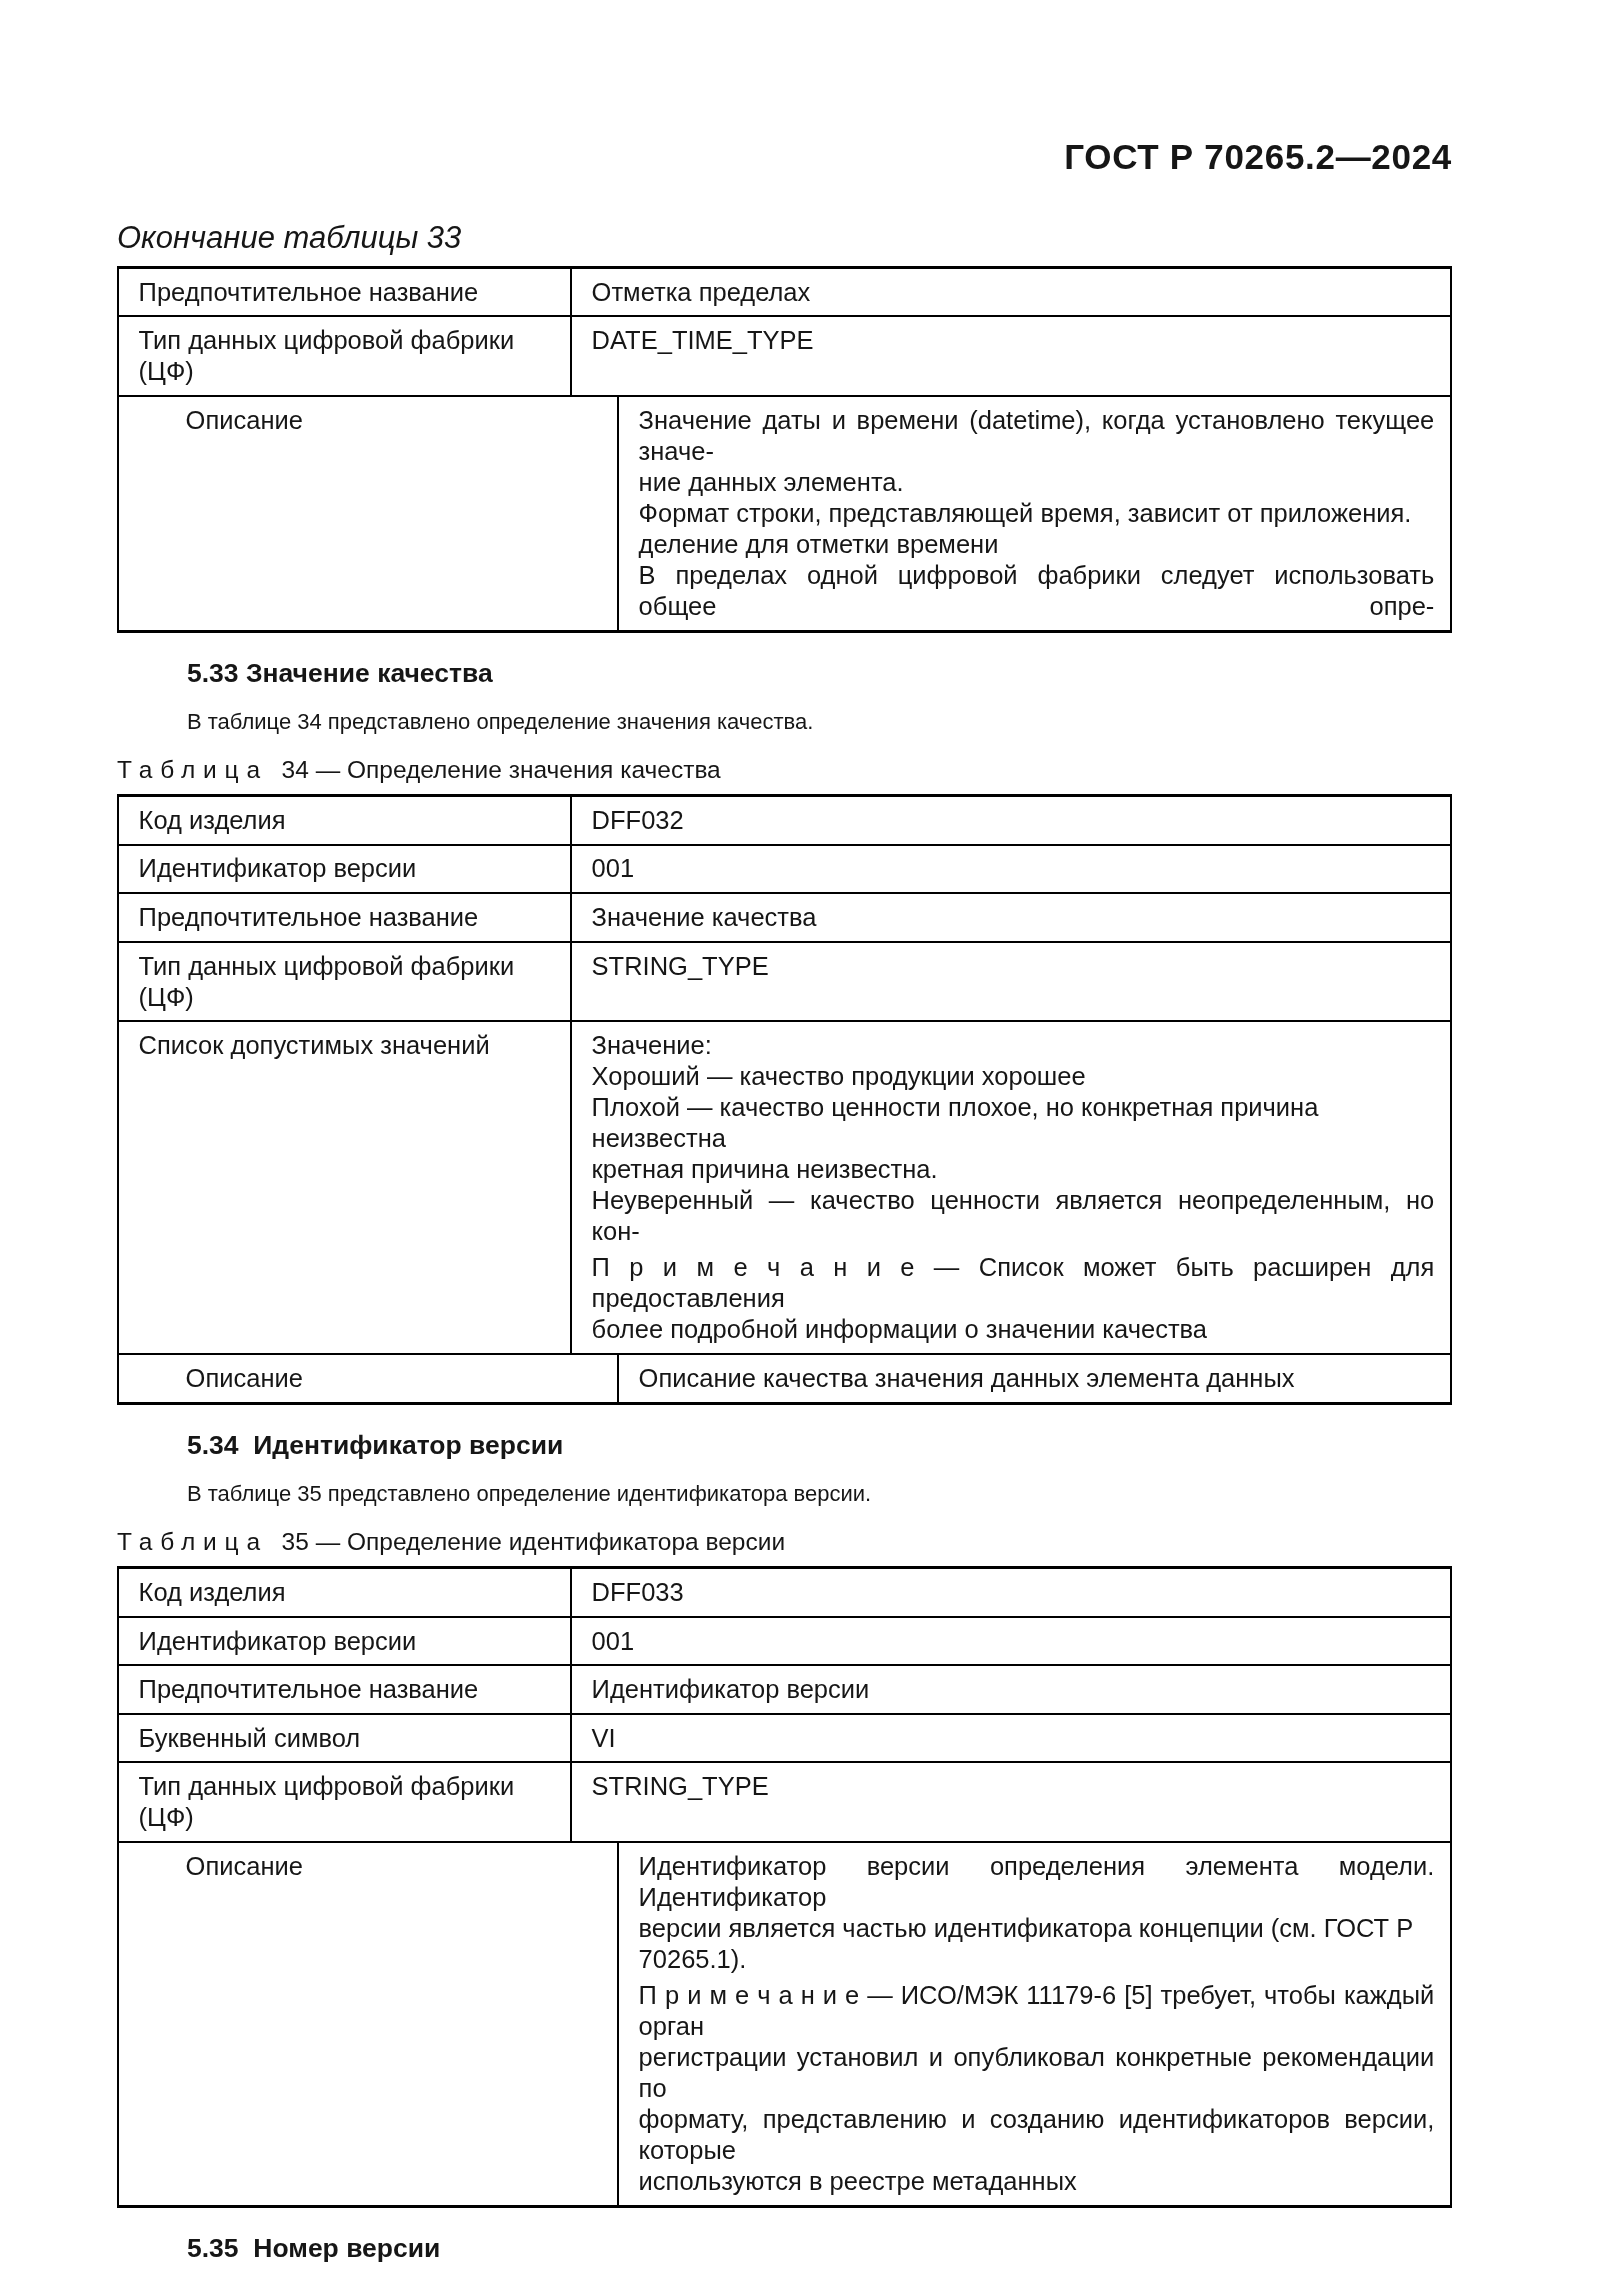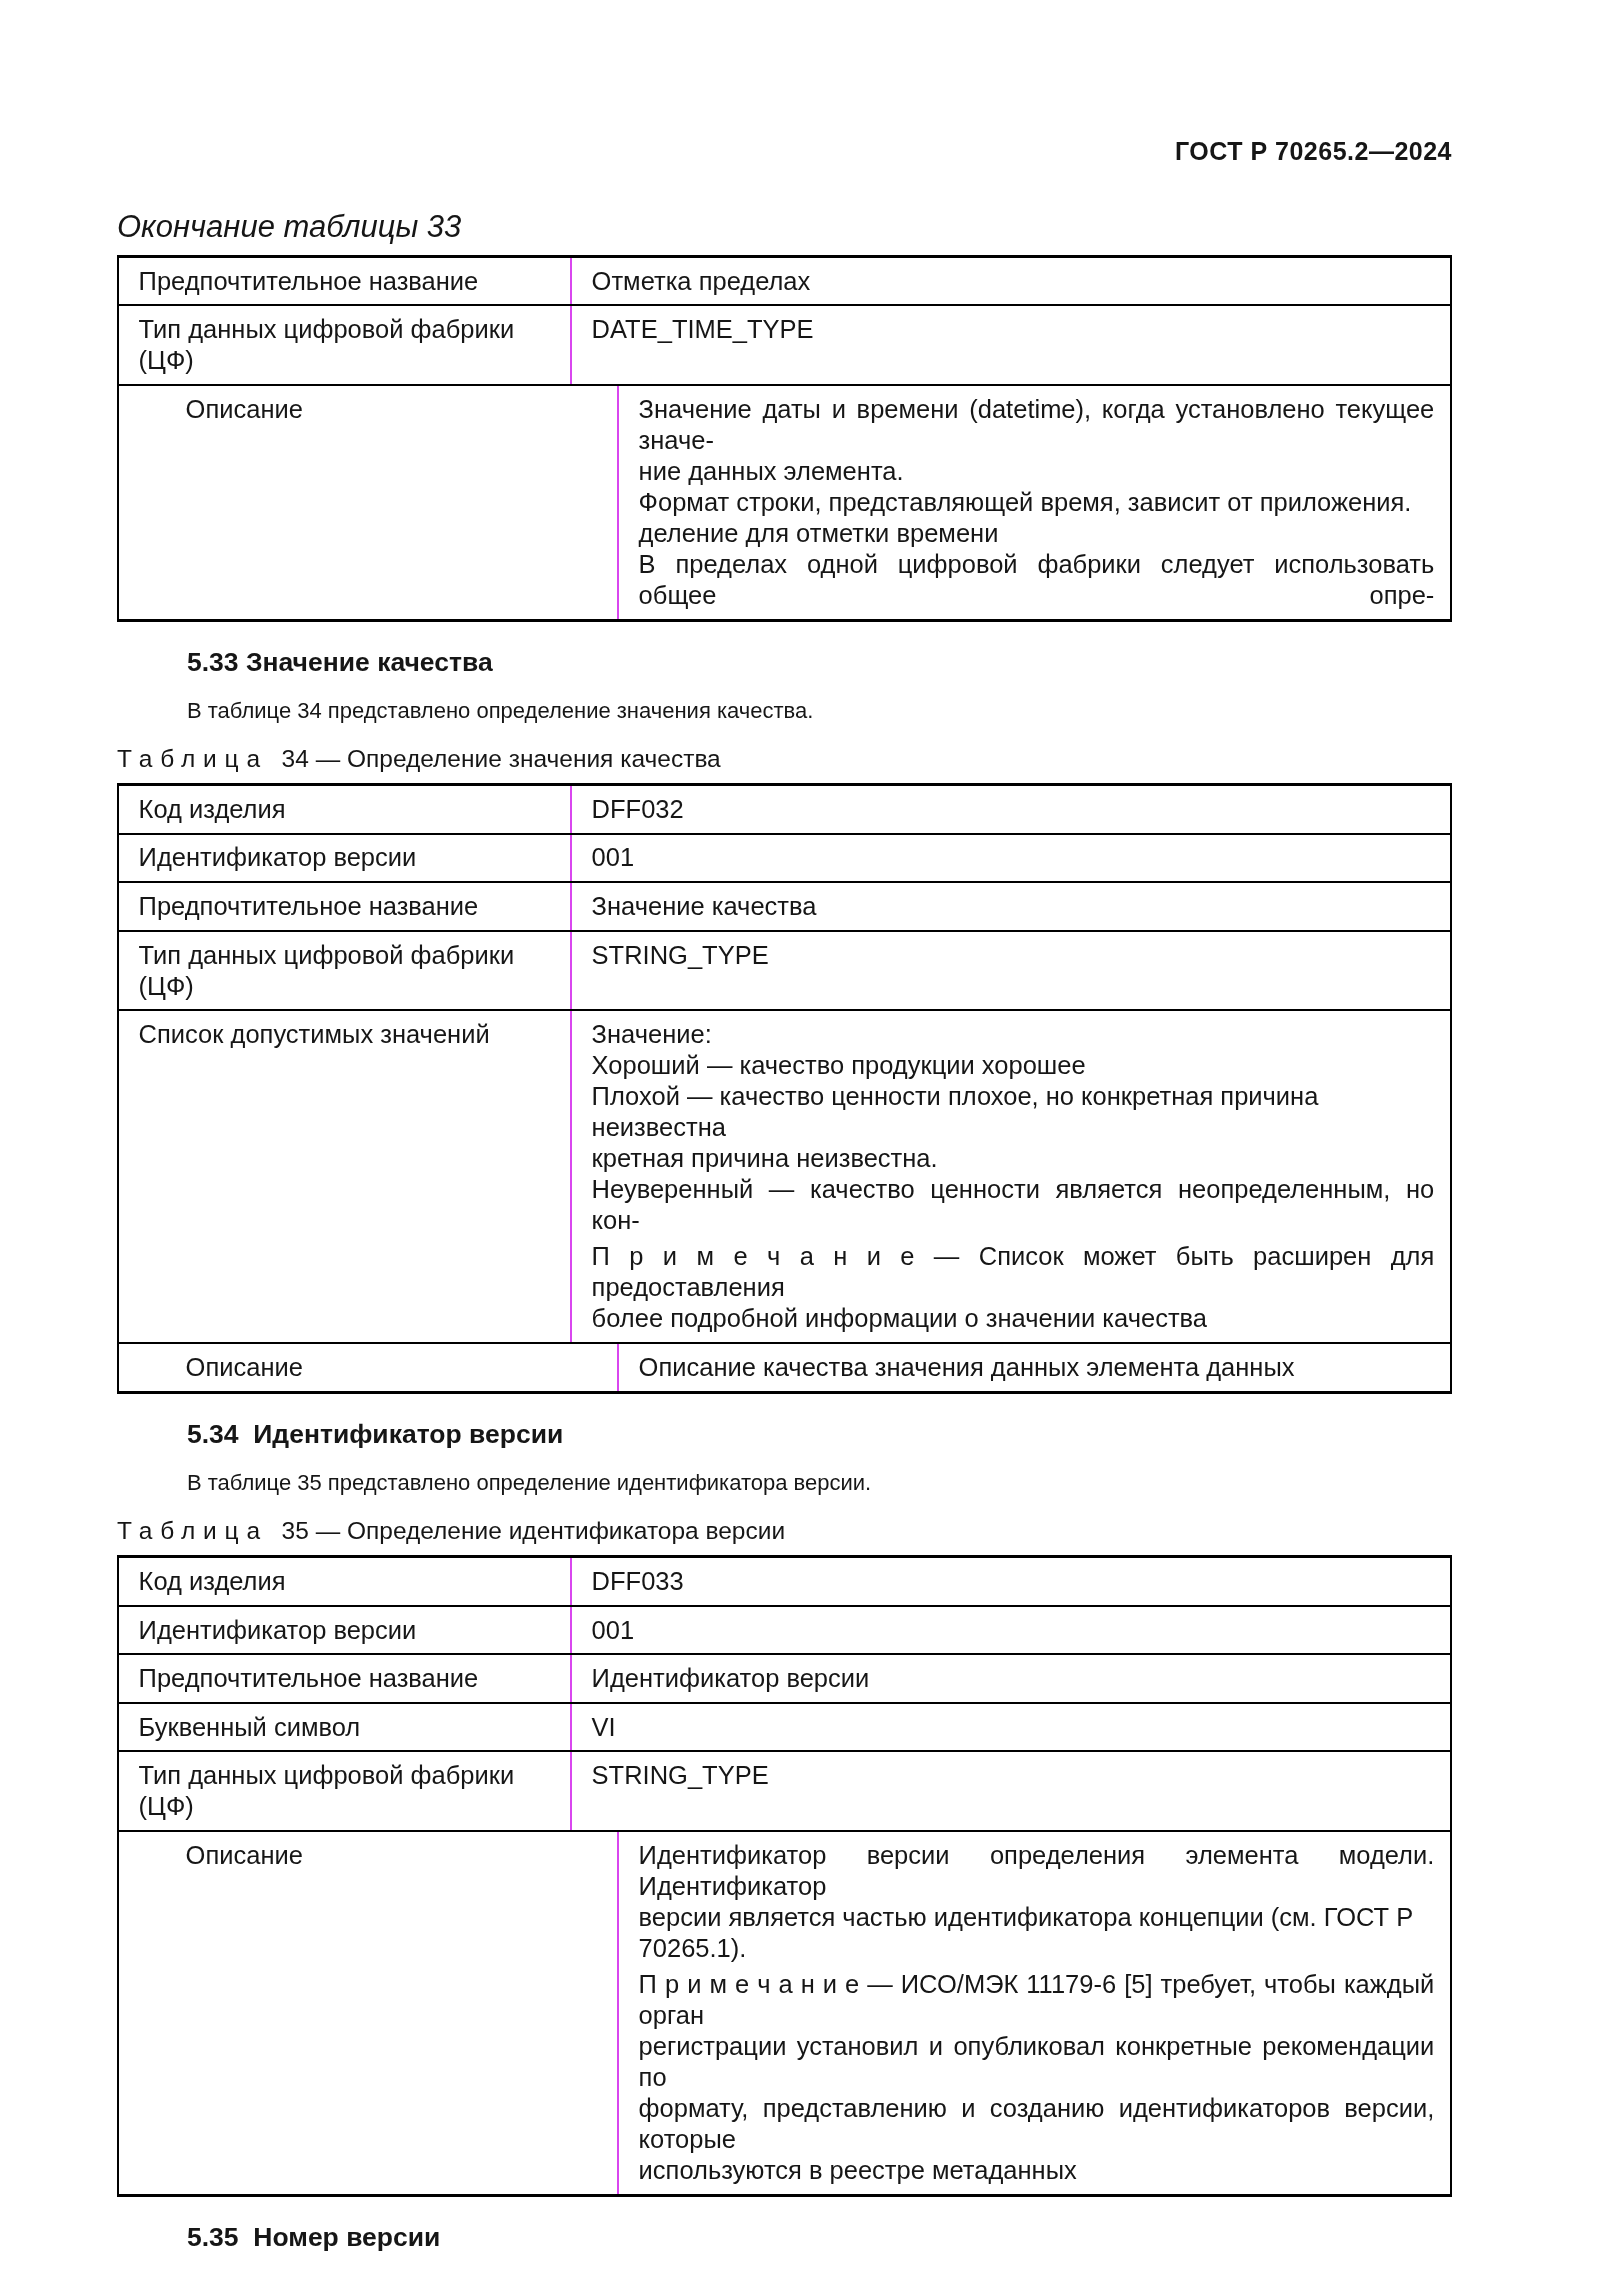--- a/index.html
+++ b/index.html
@@ -12,39 +12,39 @@
     font-family: "Liberation Sans", sans-serif;
     overflow: hidden;
   }
   .content {
     margin-left: 117px;
     margin-right: 169px; 
     padding-top: 137px;
   }
   .doc-header {
     text-align: right;
-    font-size: 25px;
+    font-size: 35px;
     font-weight: bold;
     letter-spacing: 0.02em;
   }
   .cont-caption {
     margin-top: 43px;
     font-size: 31px;
     font-style: italic;
   }
   .doc-table {
     margin-top: 9.8px;
     border: 2px solid #000;
     border-top-width: 3.9px;
     border-bottom-width: 3.9px;
   }
   .trow { display: flex; border-bottom: 2.9px solid #000; }
   .trow:last-child { border-bottom: none; padding-left: 47px; }
   .tcell { font-size: 25.5px; line-height: 31px; padding: 7.8px 15.7px 7.8px 19.6px; box-sizing: border-box; }
-  .tlabel { flex: 0 0 453px; width: 453px; border-right: 2px solid #d946ef; }
+  .tlabel { flex: 0 0 453px; width: 453px; border-right: 2px solid #000000; }
   .tvalue { flex: 1 1 auto; min-width: 0; }
   .para.gap { margin-top: 5px; }
   .line { min-height: 31px; }
   .line.j { text-align: justify; text-align-last: justify; }
   .sec-heading {
     margin: 25.5px 0 0 70px;
     font-size: 26.5px;
     font-weight: bold;
     white-space: pre-wrap;
   }

